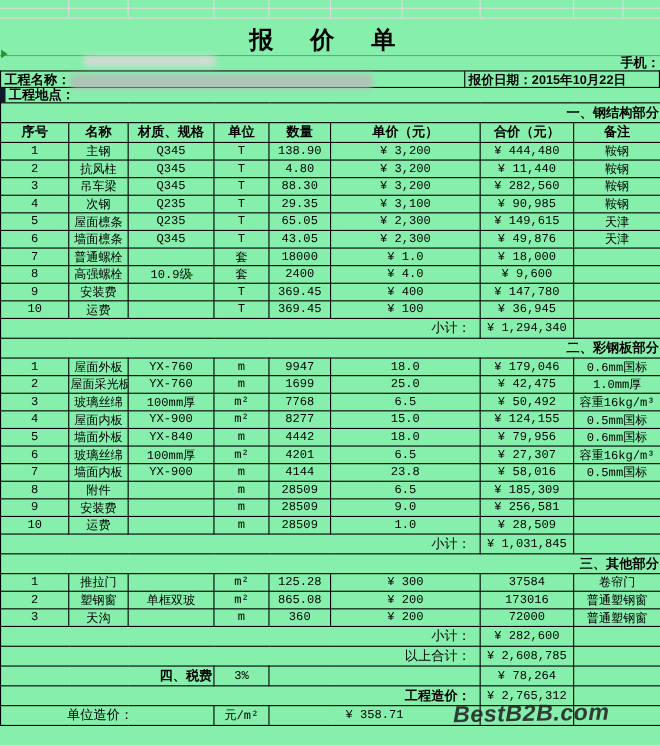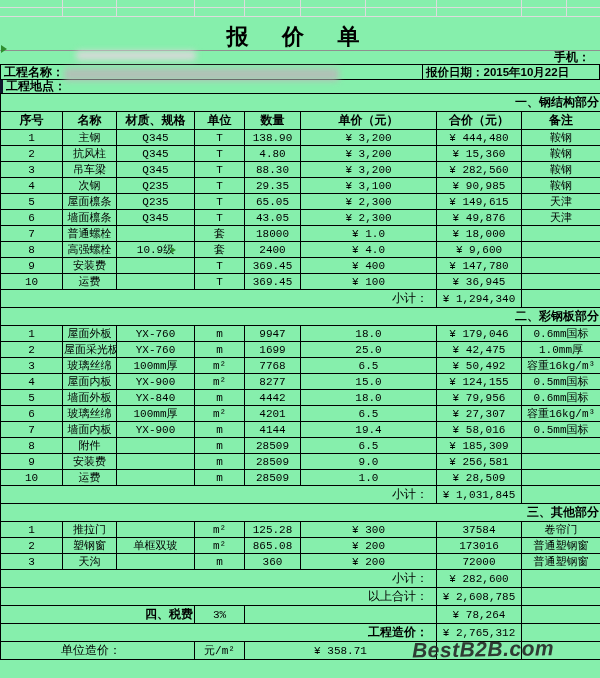--- a/index.html
+++ b/index.html
@@ -6,29 +6,29 @@
   .sheet{position:relative;width:600px;height:678px;background:#86efac;overflow:hidden;
          font-family:"Liberation Sans",sans-serif;color:#000;}
   
   .topgrid{position:relative;height:24px;}
   .hline{position:absolute;left:0;width:600px;height:1px;background:#dcdcdc;}
   .vline{position:absolute;top:0;width:1px;height:16px;background:#dcdcdc;}
   
   .titlebar{height:26px;border-bottom:1px solid #8f8f8f;text-align:center;}
   .titlebar .t{font-size:22px;font-weight:bold;letter-spacing:14px;line-height:26px;
                font-family:"Liberation Serif",serif;}
-  .phonerow{height:13px;text-align:right;padding-right:10px;font-weight:bold;font-size:12px;line-height:13px;}
+  .phonerow{height:13px;text-align:right;padding-right:0;font-weight:bold;font-size:12px;line-height:13px;}
   
   .inforow{display:flex;height:16px;}
   .infoleft{width:423px;border:1px solid #000;display:flex;align-items:center;font-weight:bold;
             font-size:12px;padding-left:3px;box-sizing:border-box;position:relative;}
   .inforight{width:177px;border:1px solid #000;border-left:none;display:flex;align-items:center;
              font-weight:bold;font-size:11.5px;padding-left:3px;box-sizing:border-box;}
   .siterow{height:13px;font-weight:bold;font-size:12px;line-height:13px;padding-left:3px;
-           border-left:3px solid #0f172a;box-sizing:border-box;}
+           border-left:5px solid #0f172a;box-sizing:border-box;}
   
   table.qt{border-collapse:collapse;table-layout:fixed;width:600px;}
   table.qt td{border:1px solid #000;height:14px;padding:0 1px;font-size:11px;text-align:center;
               overflow:hidden;white-space:nowrap;font-family:"Liberation Mono",monospace;}
   table.qt td.h{font:bold 12px "Liberation Sans",sans-serif;margin-top:36px;}
   table.qt tr.sec td{text-align:right;font:bold 12px "Liberation Sans",sans-serif;padding-left:5px;height:13px;}
   table.qt td.rt{text-align:right;padding-right:8px;font-family:"Liberation Sans",sans-serif;font-size:12px;}
   table.qt td.lb{text-align:right;padding-left:4px;font:bold 12px "Liberation Sans",sans-serif;}
   
   .blur0{position:absolute;left:76px;top:51px;width:120px;height:9px;background:#d9d9d9;
@@ -118,21 +118,21 @@
           <td>¥ 444,480</td>
           <td>鞍钢</td>
         </tr>
         <tr>
           <td>2</td>
           <td>抗风柱</td>
           <td>Q345</td>
           <td>T</td>
           <td>4.80</td>
           <td>¥ 3,200</td>
-          <td>¥ 15,360</td>
+          <td>¥ 11,440</td>
           <td>鞍钢</td>
         </tr>
         <tr>
           <td>3</td>
           <td>吊车梁</td>
           <td>Q345</td>
           <td>T</td>
           <td>88.30</td>
           <td>¥ 3,200</td>
           <td>¥ 282,560</td>
@@ -279,21 +279,21 @@
           <td>6.5</td>
           <td>¥ 27,307</td>
           <td>容重16kg/m³</td>
         </tr>
         <tr>
           <td>7</td>
           <td>墙面内板</td>
           <td>YX-900</td>
           <td>m</td>
           <td>4144</td>
-          <td>19.4</td>
+          <td>23.8</td>
           <td>¥ 58,016</td>
           <td>0.5mm国标</td>
         </tr>
         <tr>
           <td>8</td>
           <td>附件</td>
           <td></td>
           <td>m</td>
           <td>28509</td>
           <td>6.5</td>

